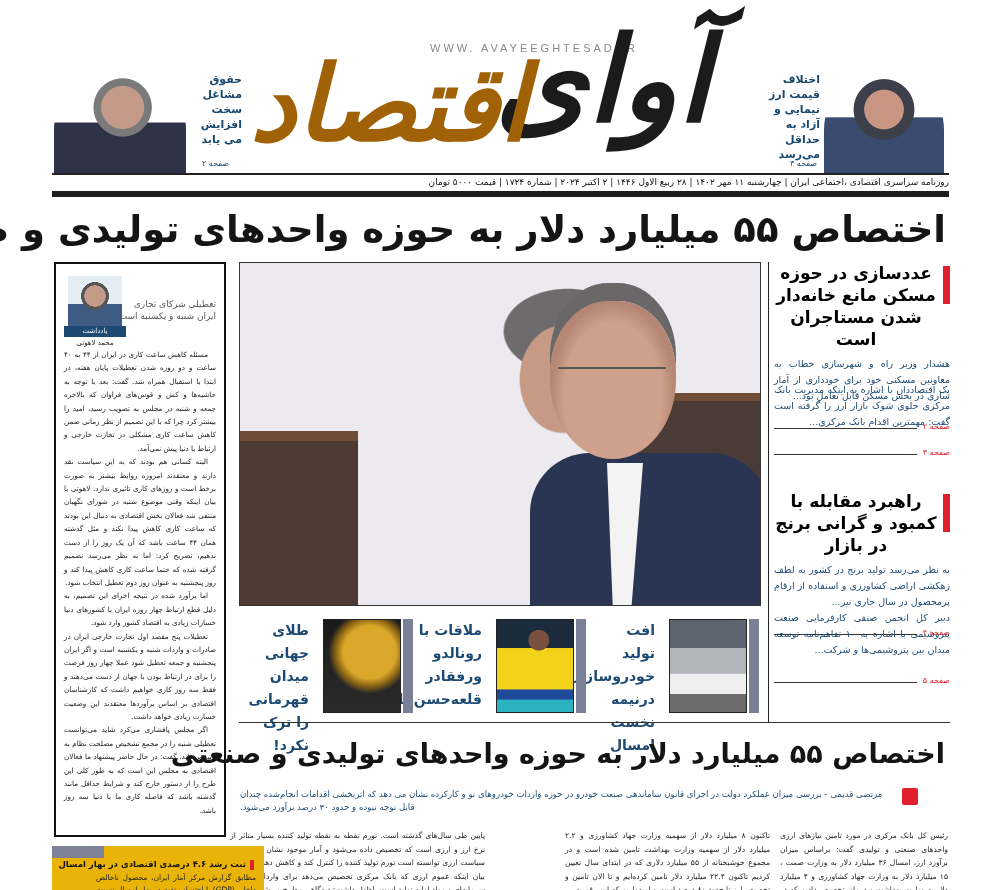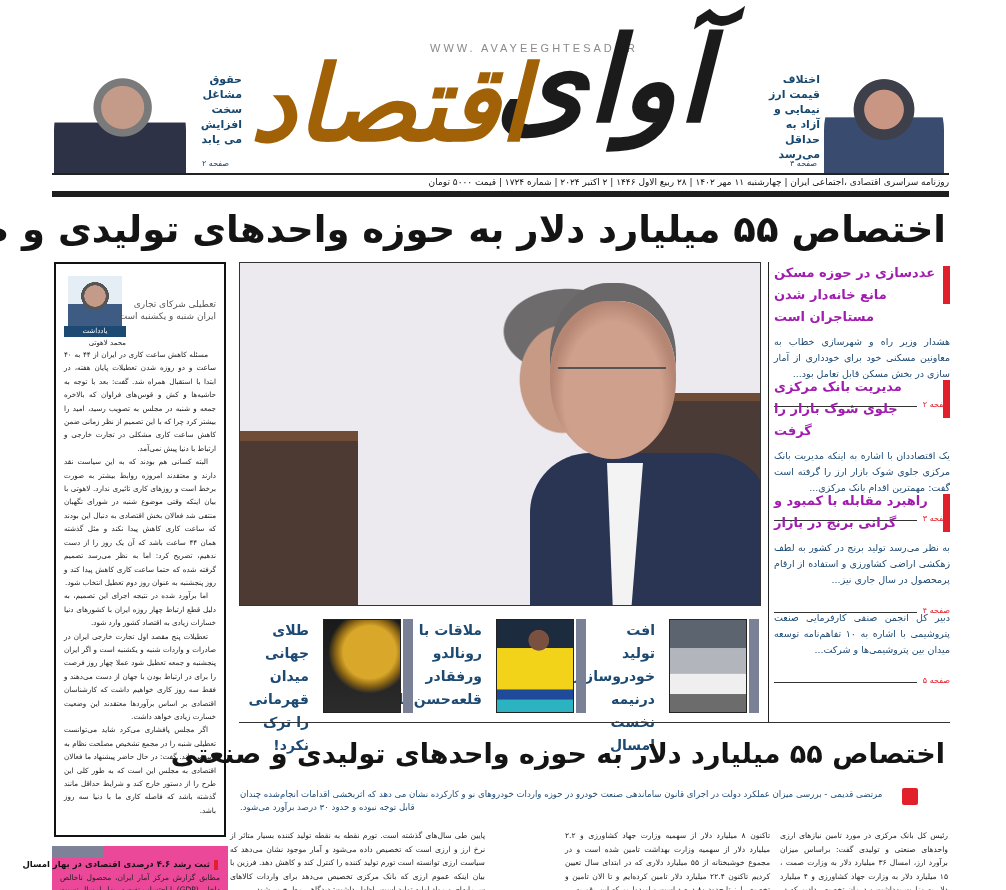--- a/index.html
+++ b/index.html
@@ -28,21 +28,21 @@
   .rule-thick { position: absolute; left: 52px; width: 897px; top: 191px; height: 6px; background: #1e1e1e; }
 
   
   .main-headline { position: absolute; left: 60px; top: 204px; width: 886px; text-align: center; font-weight: bold; font-size: 37px; line-height: 52px; color: #141414; white-space: nowrap; }
 
   
   .note { position: absolute; left: 54px; top: 262px; width: 172px; height: 575px; border: 2px solid #111; padding: 6px 8px; overflow: hidden; }
   .note-head { height: 78px; position: relative; }
   .note-photo { position: absolute; left: 4px; top: 6px; width: 54px; height: 50px; background: radial-gradient(circle at 50% 40%, #c49a88 0 26%, #555 27% 34%, transparent 35%), linear-gradient(180deg, #e6eef5 0 55%, #3e5b83 56%); }
   .note-badge { position: absolute; left: 0; top: 56px; width: 62px; height: 11px; background: #1d4a73; color: #fff; font-size: 7px; text-align: center; line-height: 11px; }
-  .note-author { position: absolute; left: 0; top: 69px; width: 62px; font-size: 7px; text-align: right; }
+  .note-author { position: absolute; left: 0; top: 69px; width: 62px; font-size: 7px; text-align: center; }
   .note-title { position: absolute; right: 0; top: 28px; width: 100px; font-size: 9px; line-height: 12px; color: #555; text-align: right; }
   .note-body { font-size: 7.2px; line-height: 13.4px; text-align: justify; color: #222; }
   .note-body p { text-indent: 8px; }
 
   
   .lead-photo { position: absolute; left: 239px; top: 262px; width: 522px; height: 344px; border: 1px solid #333; overflow: hidden;
     background:
       radial-gradient(ellipse 70px 88px at 62% 34%, #c79a86 0 60%, transparent 62%),
       radial-gradient(ellipse 90px 60px at 63% 20%, #6d6b6c 0 70%, transparent 72%),
       linear-gradient(180deg, transparent 0 52%, transparent 52%),
@@ -62,39 +62,39 @@
   .strip-title { position: absolute; left: 0; top: 0; width: 66px; font-size: 14px; font-weight: bold; line-height: 23px; color: #1d4a73; text-align: right; }
   .strip-item.i1 { left: 350px; } .strip-item.i2 { left: 177px; } .strip-item.i3 { left: 4px; }
   .thumb-car { background: linear-gradient(180deg, #5c6470 0 30%, #b2b6bc 31% 58%, #efefef 59% 80%, #6c6c6c 81%); }
   .thumb-football { background: radial-gradient(circle at 55% 22%, #7a5040 0 12%, transparent 13%), linear-gradient(180deg, #1d2b3f 0 30%, #f2d31a 31% 75%, #1f4a9a 76% 86%, #2bb3c2 87%); }
   .thumb-gold { background: radial-gradient(circle at 60% 35%, #d9a72a 0 35%, #8a6414 45%, transparent 55%), linear-gradient(180deg, #1a1a1a, #2b2b2b); }
 
   
   .vrule { position: absolute; left: 768px; top: 262px; width: 1px; height: 460px; background: #222; }
   .side { position: absolute; left: 774px; top: 262px; width: 176px; }
   .side-item { position: absolute; left: 0; width: 176px; }
-  .side-head { position: relative; padding-right: 12px; font-size: 13px; font-weight: bold; line-height: 22px; color: #a21caf; text-align: left; }
+  .side-head { position: relative; padding-right: 12px; font-size: 17px; font-weight: bold; line-height: 22px; color: #000000; text-align: center; }
   .side-head::before { content: ""; position: absolute; right: 0; top: 4px; width: 7px; height: 38px; background: #e2202b; }
   .side-body { margin-top: 6px; font-size: 9.5px; line-height: 16px; color: #1d4a73; text-align: justify; }
   .side-pg { position: relative; margin-top: 18px; height: 12px; }
   .side-pg span { position: absolute; right: 0; top: 0; font-size: 8px; color: #e2202b; background: #fff; padding-left: 6px; }
   .side-pg::before { content: ""; position: absolute; left: 0; right: 0; top: 6px; height: 1px; background: #333; }
 
   
   .hr2 { position: absolute; left: 239px; top: 722px; width: 711px; height: 1px; background: #333; }
   .second-headline { position: absolute; left: 239px; top: 732px; width: 706px; text-align: center; font-weight: bold; font-size: 27px; line-height: 44px; color: #141414; white-space: nowrap; }
   .lede-mark { position: absolute; left: 902px; top: 788px; width: 16px; height: 17px; background: #e2202b; border-radius: 2px; }
   .lede { position: absolute; left: 240px; top: 788px; width: 656px; font-size: 8.6px; line-height: 13px; color: #1d4a73; text-align: left; }
   .col { position: absolute; top: 829px; font-size: 7.6px; line-height: 13.6px; color: #222; text-align: justify; }
   .col.c1 { left: 780px; width: 168px; }
   .col.c2 { left: 565px; width: 205px; }
   .col.c3 { left: 230px; width: 255px; }
 
   
-  .brief { position: absolute; left: 52px; top: 846px; width: 176px; height: 44px; background: #ec4899; padding-left: 8px; }
+  .brief { position: absolute; left: 52px; top: 846px; width: 212px; height: 44px; background: #eab308; padding-left: 8px; }
   .brief-tab { position: absolute; left: 0; top: 0; width: 52px; height: 12px; background: #7d8299; }
   .brief-mark { position: absolute; right: 10px; top: 14px; width: 4px; height: 10px; background: #e2202b; }
   .brief-title { position: absolute; right: 18px; top: 13px; font-size: 8.5px; font-weight: bold; color: #111; white-space: nowrap; }
   .brief-body { position: absolute; right: 8px; top: 26px; width: 160px; font-size: 7.5px; line-height: 12px; color: #222; text-align: justify; }
 </style>
 </head>
 <body>
 
 <div class="masthead">
   <div class="url">WWW. AVAYEEGHTESAD.IR</div>
@@ -167,21 +167,20 @@
 <div class="vrule"></div>
 <div class="side">
   <div class="side-item" style="top:0px">
     <div class="side-head">عددسازی در حوزه مسکن مانع خانه‌دار شدن مستاجران است</div>
     <div class="side-body">هشدار وزیر راه و شهرسازی خطاب به معاونین مسکنی خود برای خودداری از آمار سازی در بخش مسکن قابل تعامل بود...</div>
     <div class="side-pg">
         <span>صفحه ۲</span>
       </div>
   </div>
   <div class="side-item" style="top:114px">
-    <div class="side-head">مدیریت بانک مرکزی جلوی شوک بازار را گرفت</div>
     <div class="side-body">یک اقتصاددان با اشاره به اینکه مدیریت بانک مرکزی جلوی شوک بازار ارز را گرفته است گفت: مهمترین اقدام بانک مرکزی...</div>
     <div class="side-pg">
         <span>صفحه ۳</span>
       </div>
   </div>
   <div class="side-item" style="top:228px">
     <div class="side-head">راهبرد مقابله با کمبود و گرانی برنج در بازار</div>
     <div class="side-body">به نظر می‌رسد تولید برنج در کشور به لطف زهکشی اراضی کشاورزی و استفاده از ارقام پرمحصول در سال جاری نیز...</div>
     <div class="side-pg">
         <span>صفحه ۴</span>

